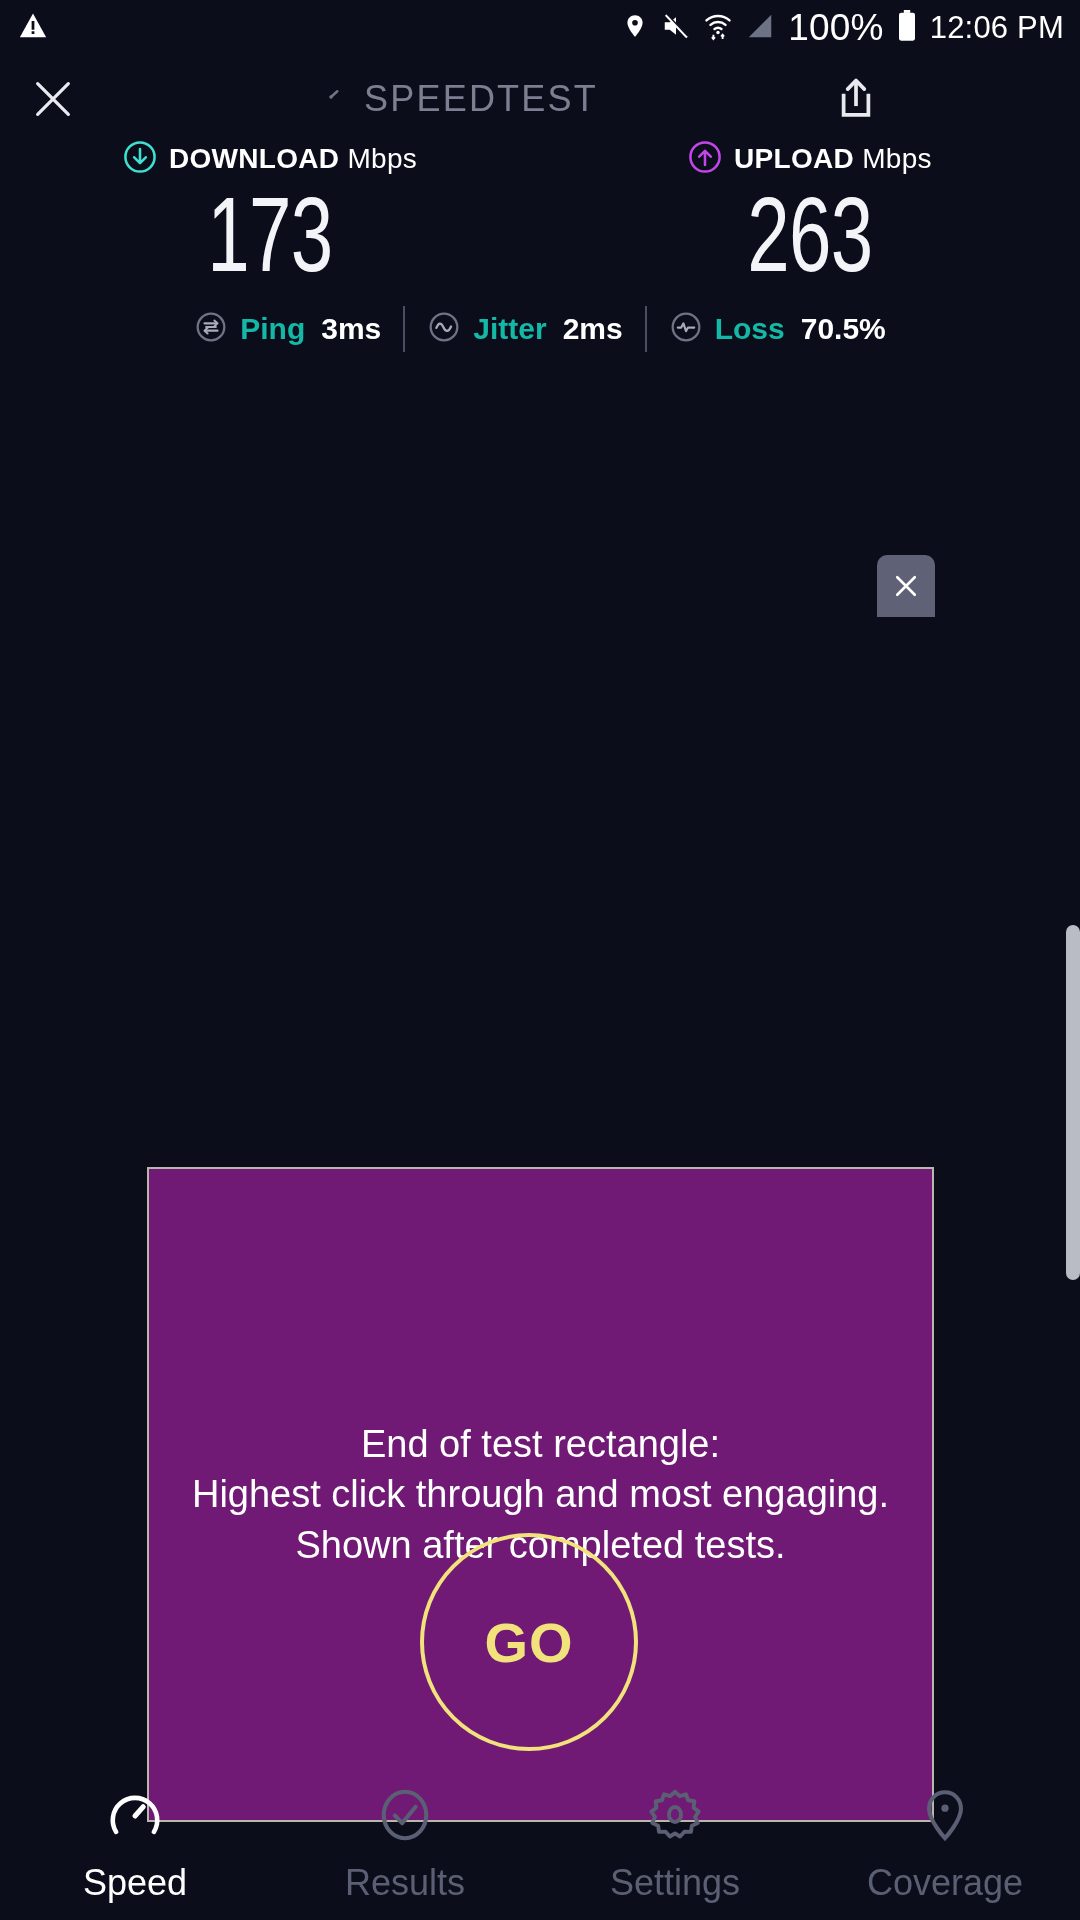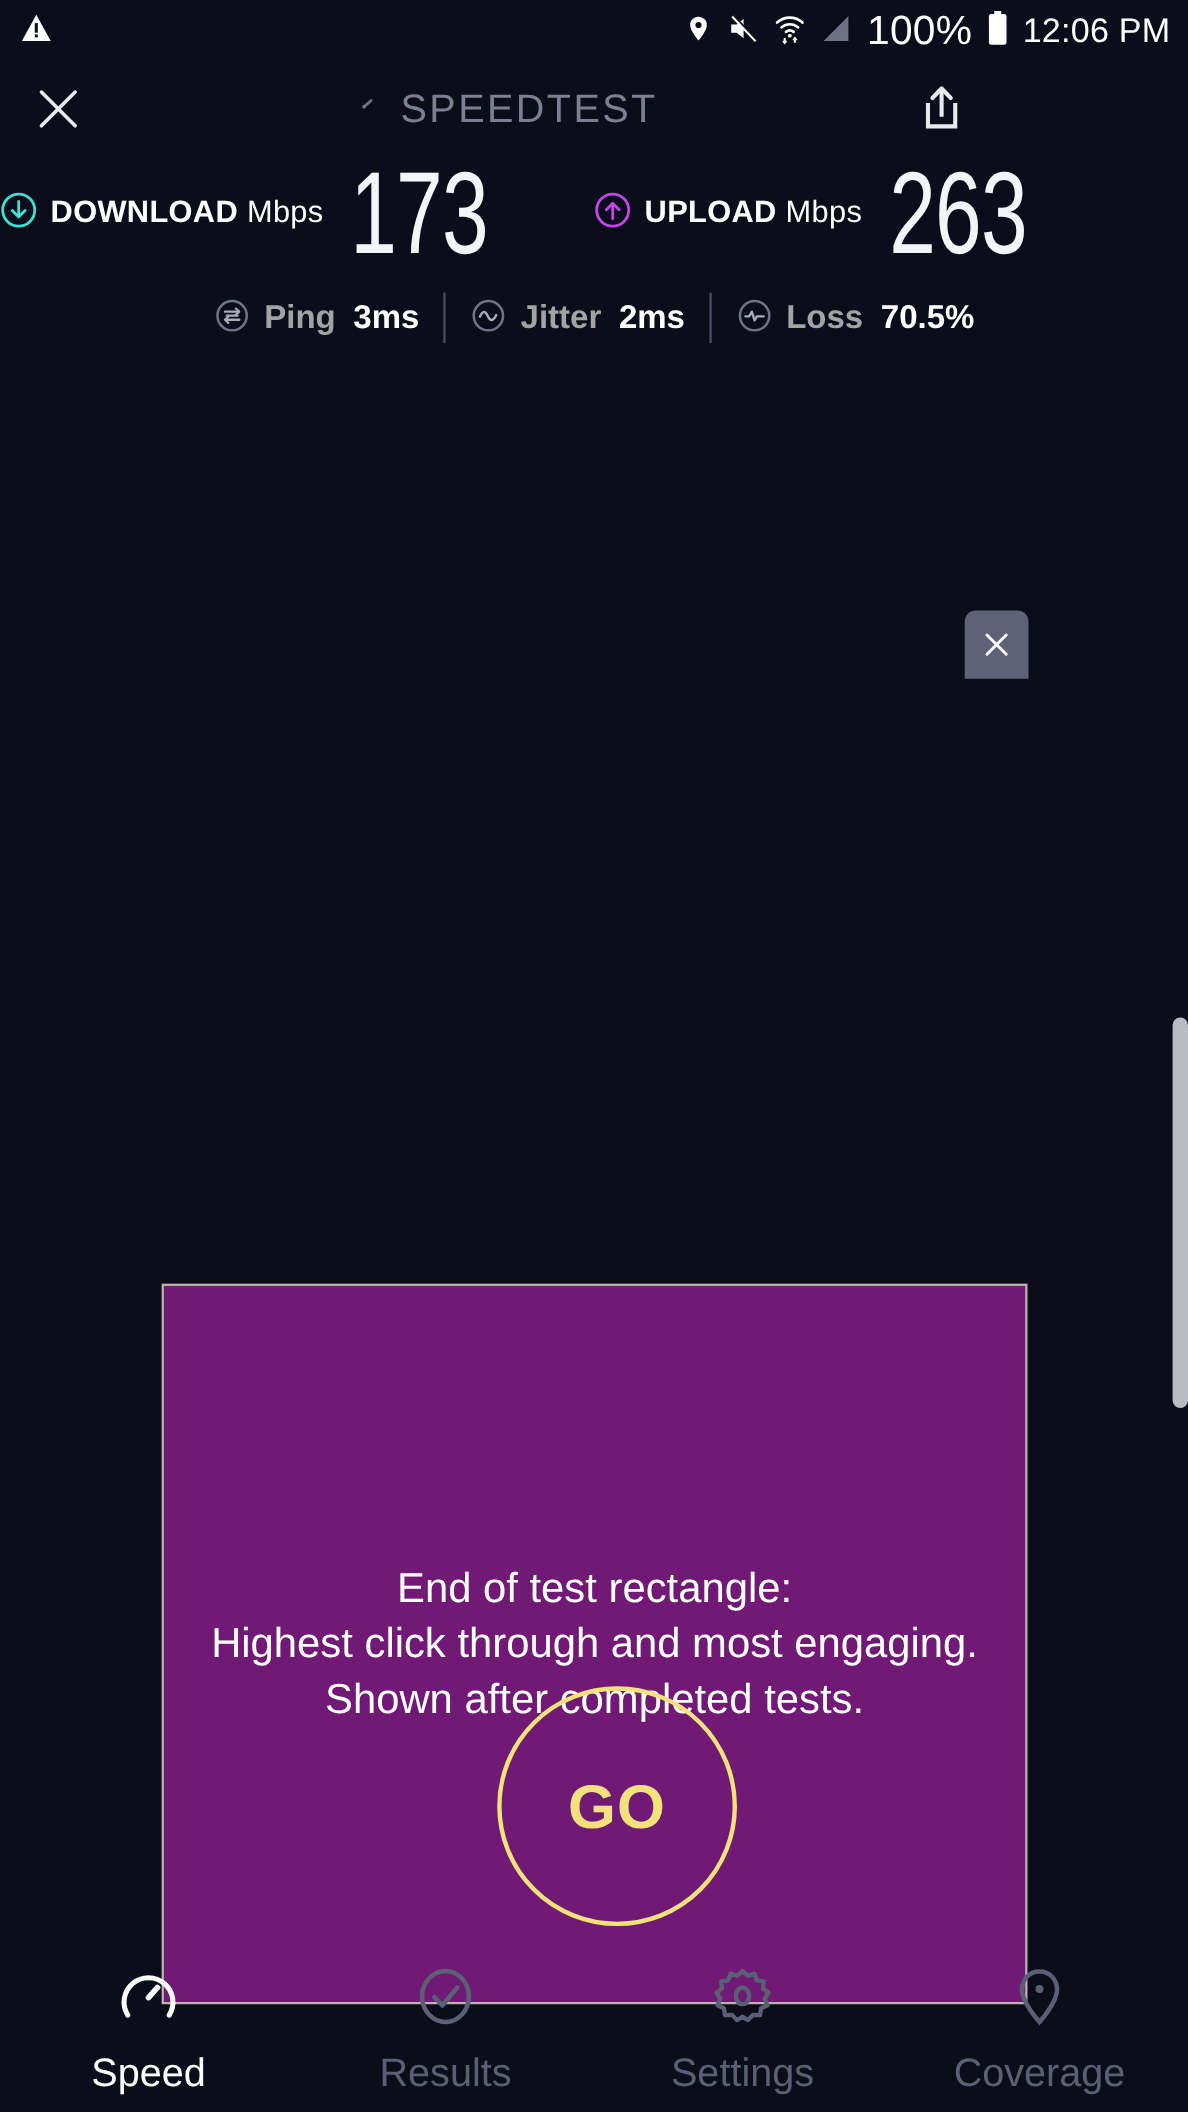--- a/index.html
+++ b/index.html
@@ -33,39 +33,39 @@
   }
   .brand { display:flex; align-items:center; gap:14px; }
   .brand-text {
     color:#7b7f91; font-size:36px; letter-spacing:2.2px; font-weight:500;
   }
   .icon-btn { display:flex; align-items:center; justify-content:center; cursor:pointer; }
 
   
   .results { position:absolute; top:140px; left:0; width:1080px; }
   .dl-ul-row { display:flex; width:100%; }
-  .metric-col { flex:1; display:flex; flex-direction:row; align-items:center; }
+  .metric-col { flex:1; display:flex; flex-direction:column; align-items:center; }
   .metric-head { display:flex; align-items:center; gap:12px; margin-bottom:2px; }
   .metric-label { color:#ffffff; font-size:28px; font-weight:700; letter-spacing:0.3px; }
   .metric-label .unit { font-weight:400; }
   .metric-value {
     color:#f2f4f8; font-size:106px; line-height:1.02;
     font-weight:300; letter-spacing:-1px;
     transform:scaleX(0.72); transform-origin:center;
   }
 
   .pjl-row {
     display:flex; align-items:center; justify-content:center;
     margin-top:18px; width:100%;
   }
   .pjl-item {
     display:flex; align-items:center; gap:12px;
     padding:0 22px;
   }
-  .pjl-name { color:#a3a3a3; font-size:30px; font-weight:700; }
+  .pjl-name { color:#14b8a6; font-size:30px; font-weight:700; }
   .pjl-val  { color:#ffffff; font-size:30px; font-weight:700; margin-left:4px; }
   .pjl-sep { width:2px; height:46px; background:#4a4e60; }
 
   
   .ad-wrap { position:absolute; top:555px; left:0; width:1080px; }
   .ad-close {
     position:absolute; top:0px; left:877px;
     width:58px; height:62px;
     background:#5f6276; border-radius:10px 10px 0 0;
     display:flex; align-items:center; justify-content:center;
@@ -85,21 +85,21 @@
 
   
   .scrollbar-thumb {
     position:absolute; top:925px; left:1066px;
     width:14px; height:355px;
     background:#b9bcc4; border-radius:8px;
   }
 
   
   .go-btn {
-    position:absolute; top:1533px; left:452px;
+    position:absolute; top:1533px; left:420px;
     width:218px; height:218px; border-radius:50%;
     border:4px solid #f2e27c; background:transparent;
     display:flex; align-items:center; justify-content:center;
     cursor:pointer;
   }
   .go-label { color:#f2e27c; font-size:56px; font-weight:700; letter-spacing:1px; }
 
   
   .bottomnav {
     position:absolute; bottom:0; left:0; width:1080px; height:150px;

